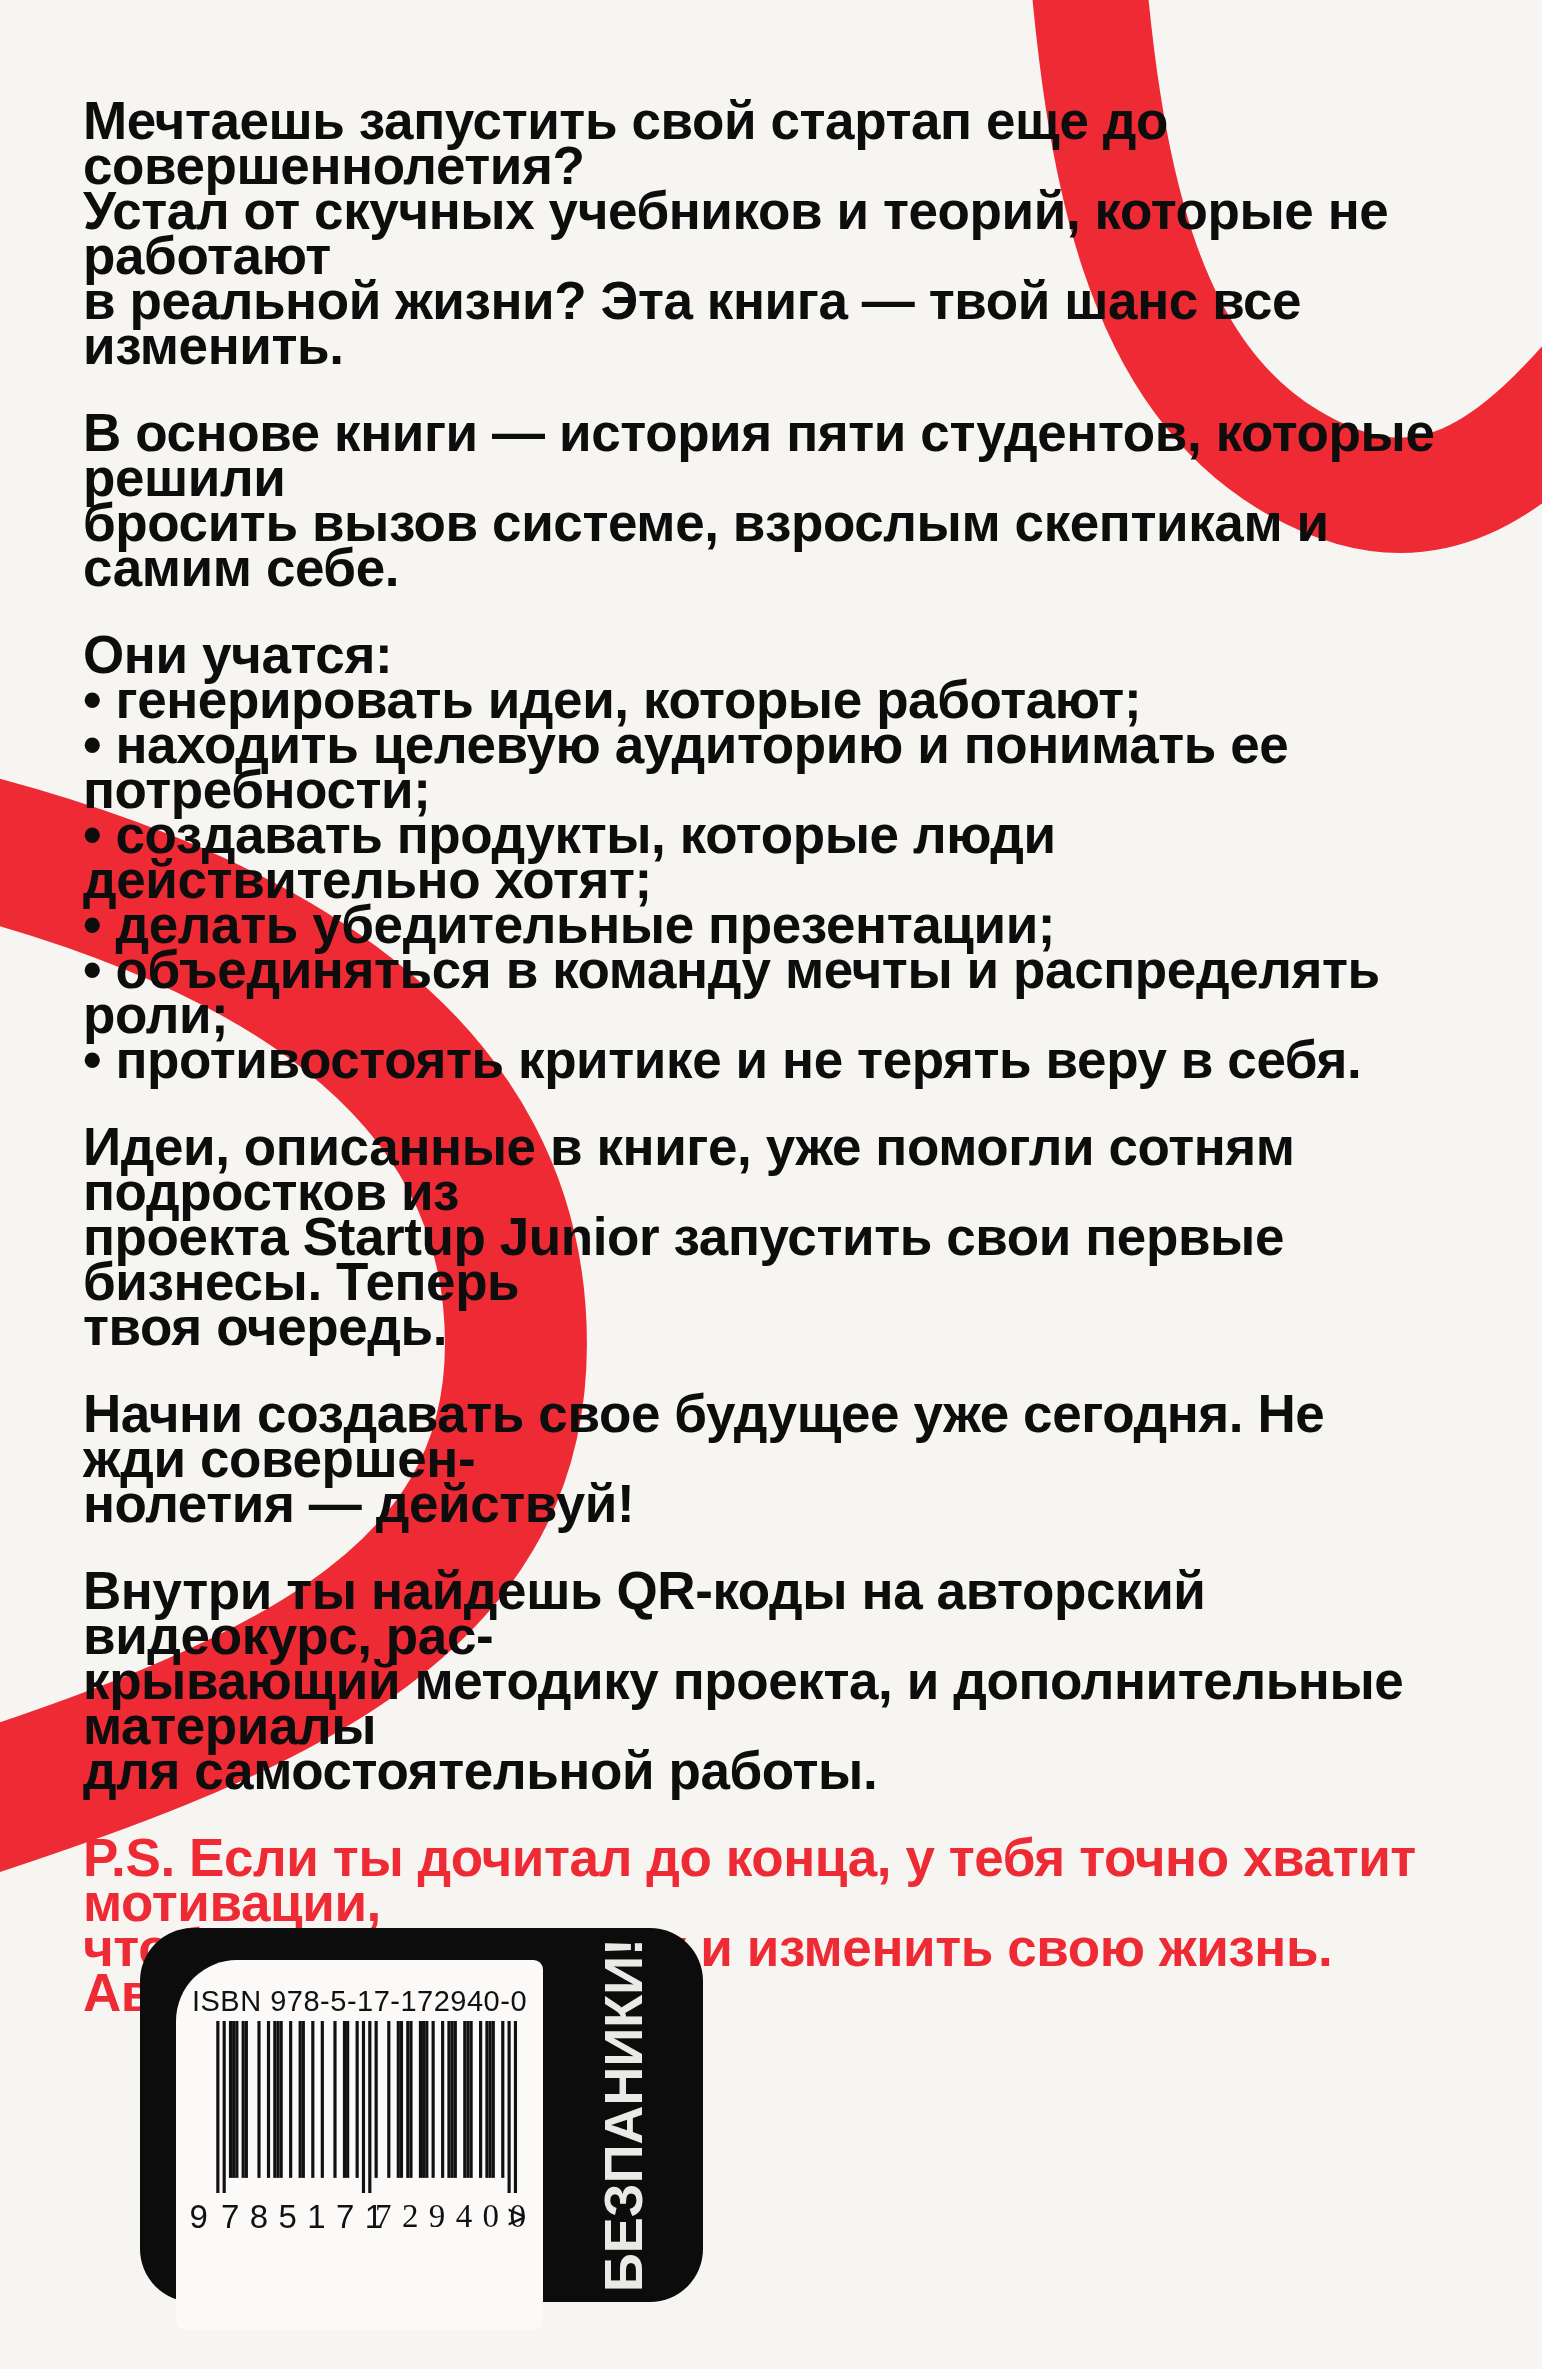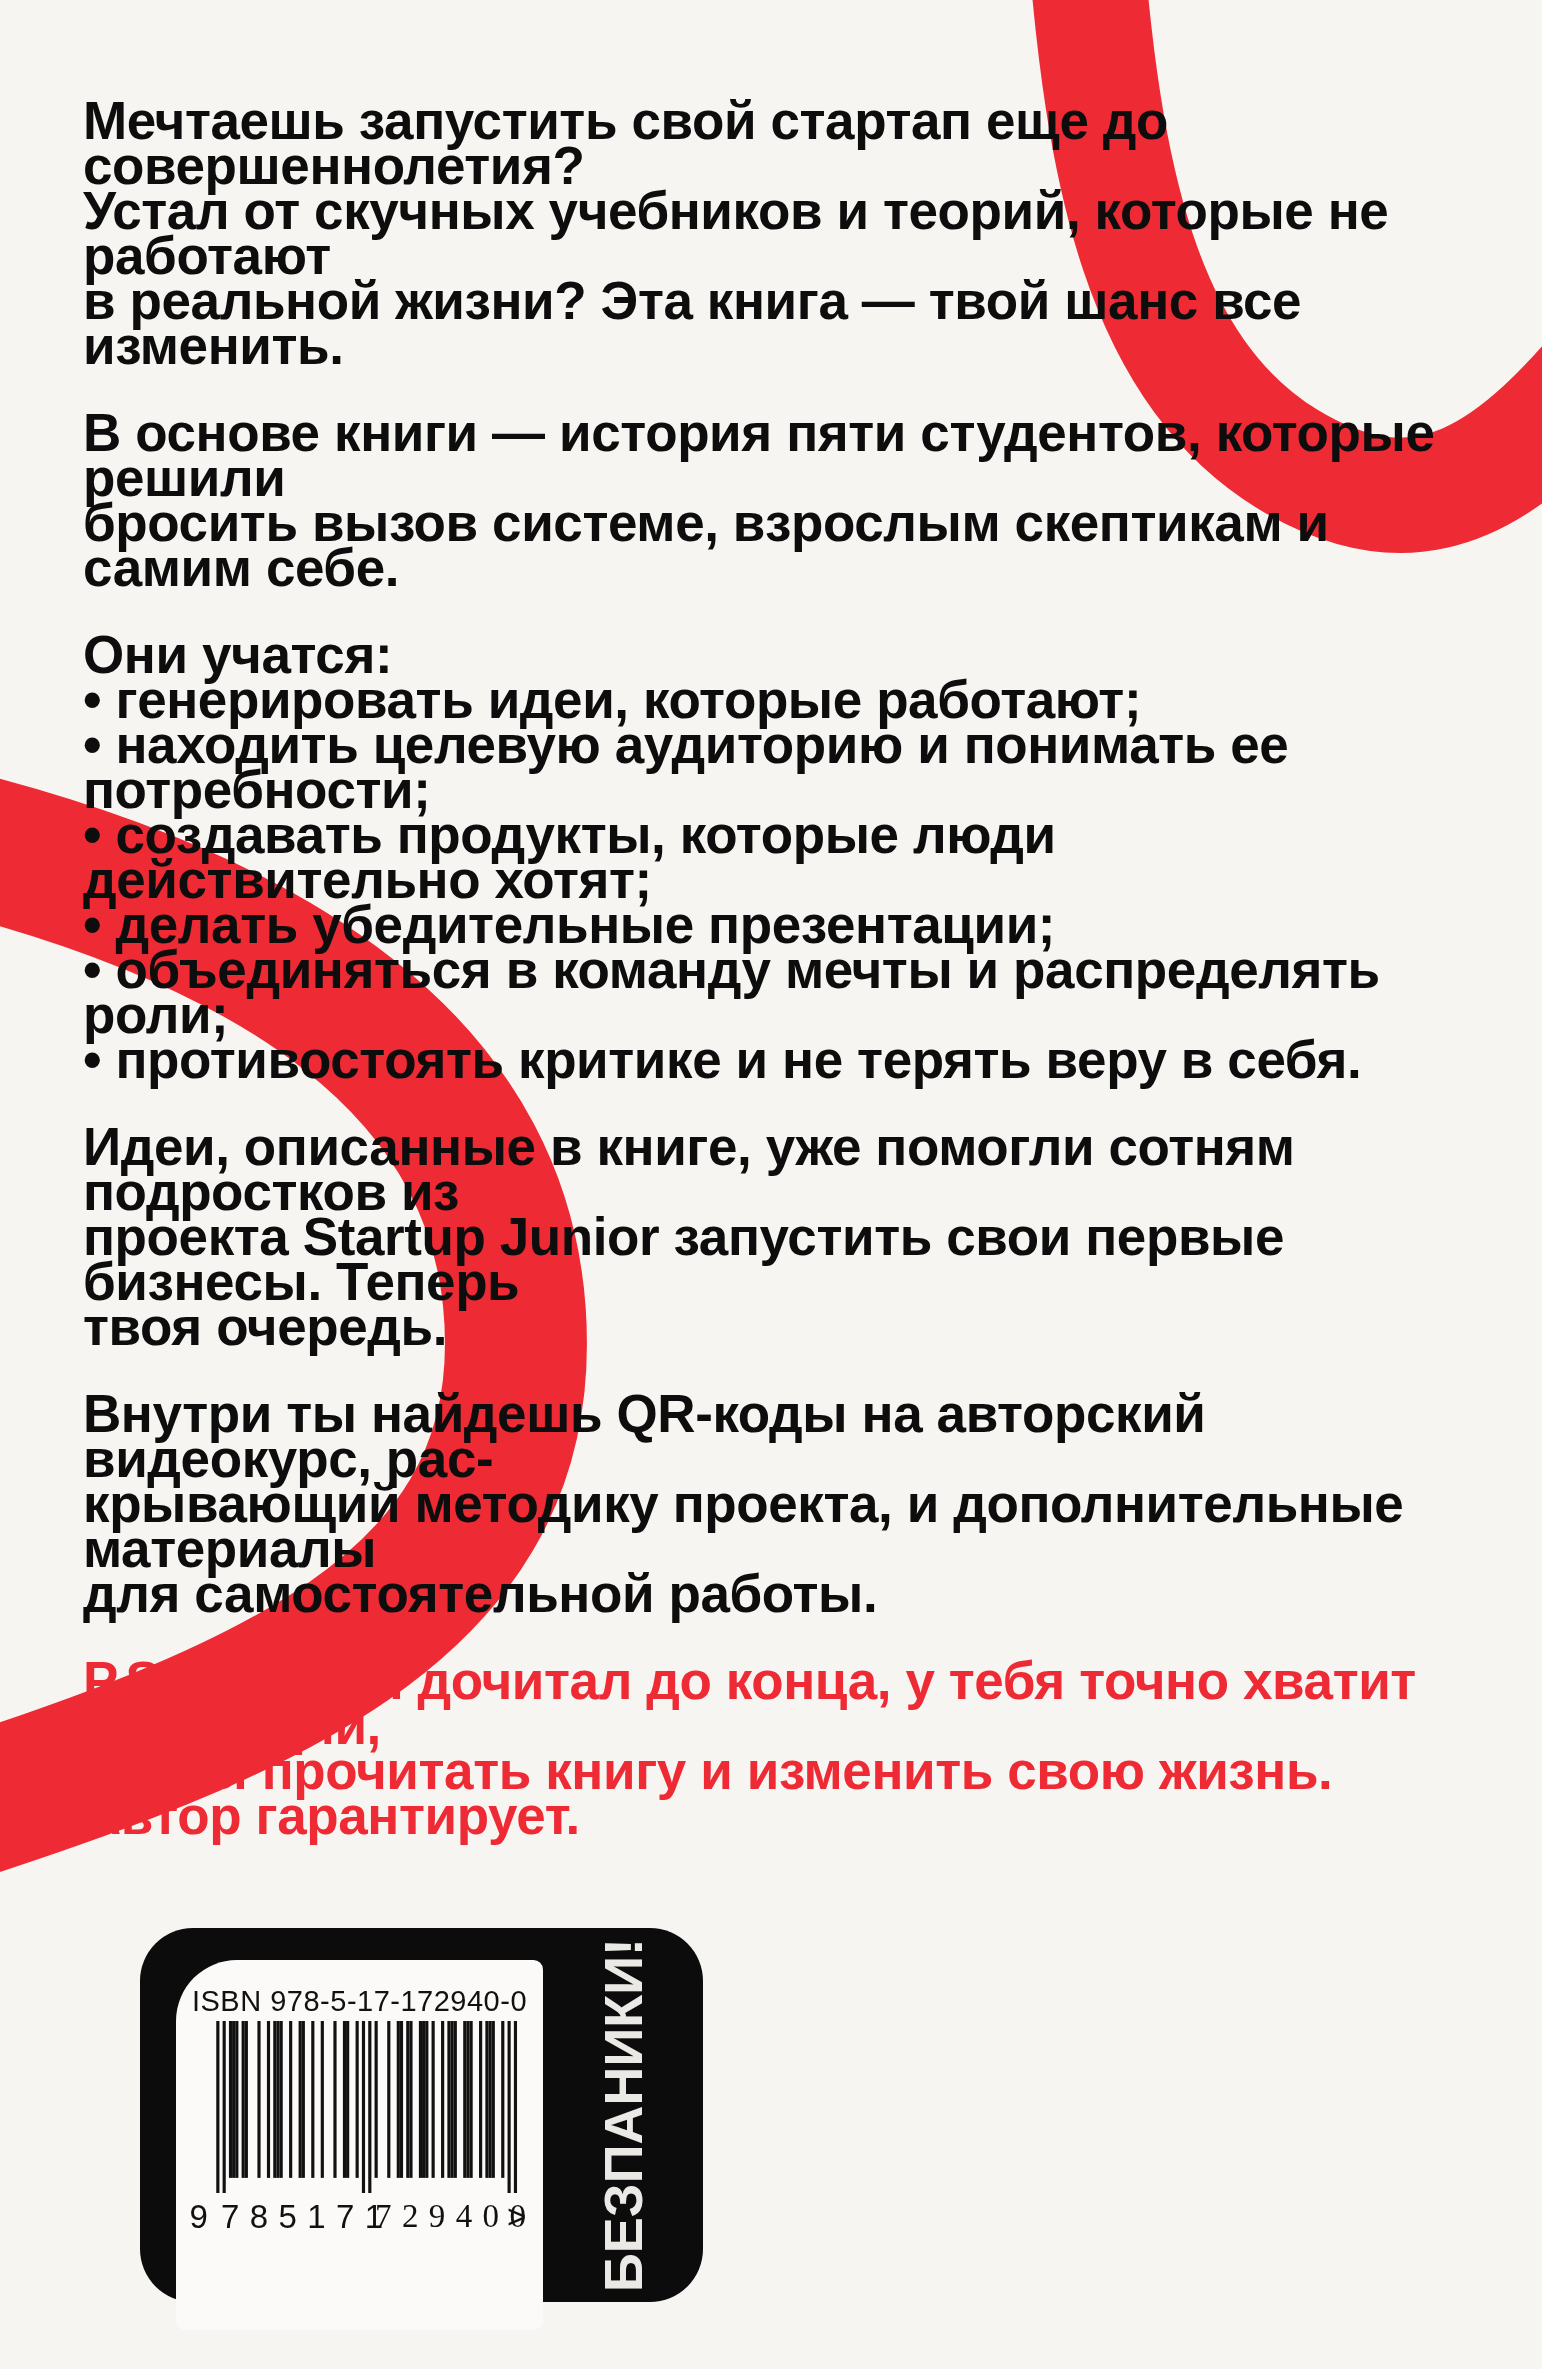--- a/index.html
+++ b/index.html
@@ -67,20 +67,22 @@
     <p>Они учатся:
 • генерировать идеи, которые работают;
 • находить целевую аудиторию и понимать ее потребности;
 • создавать продукты, которые люди действительно хотят;
 • делать убедительные презентации;
 • объединяться в команду мечты и распределять роли;
 • противостоять критике и не терять веру в себя.</p>
     <p>Идеи, описанные в книге, уже помогли сотням подростков из
 проекта Startup Junior запустить свои первые бизнесы. Теперь
 твоя очередь.</p>
+    <p>Начни создавать свое будущее уже сегодня. Не жди совершен-
+нолетия — действуй!</p>
     <p>Внутри ты найдешь QR-коды на авторский видеокурс, рас-
 крывающий методику проекта, и дополнительные материалы
 для самостоятельной работы.</p>
     <p class="ps" style="color: rgb(238, 43, 53);">P.S. Если ты дочитал до конца, у тебя точно хватит мотивации,
 чтобы прочитать книгу и изменить свою жизнь. Автор гарантирует.</p>
   </div>
 
   <div class="barcode-block" style="background: rgb(12, 12, 12);">
     <div class="white-panel" style="background: rgb(251, 250, 248);">
       <div class="isbn">ISBN 978-5-17-172940-0</div>

